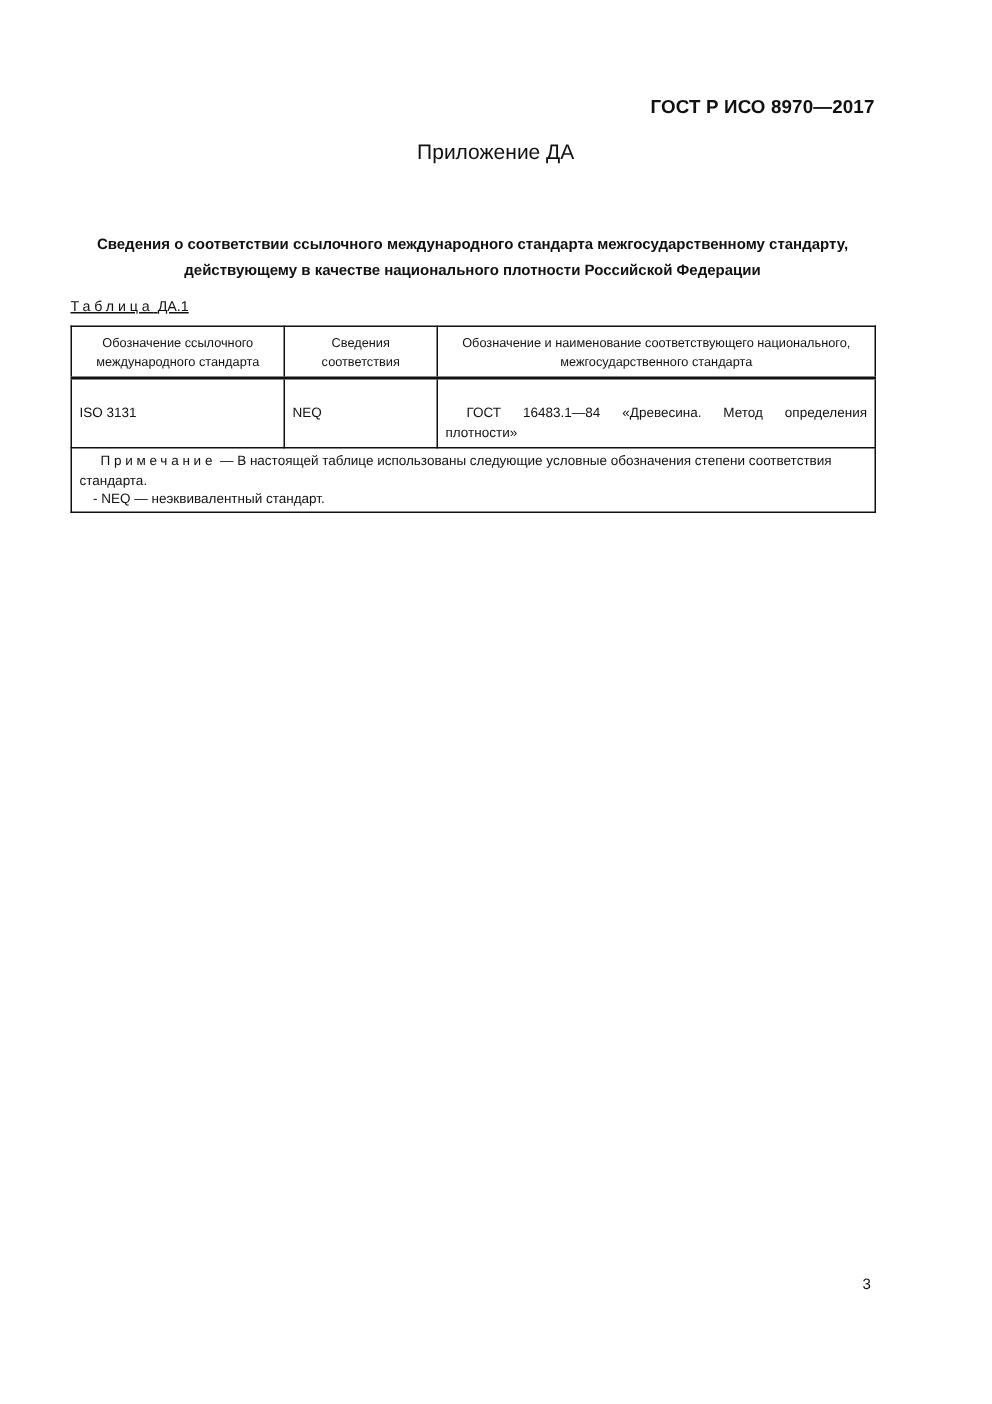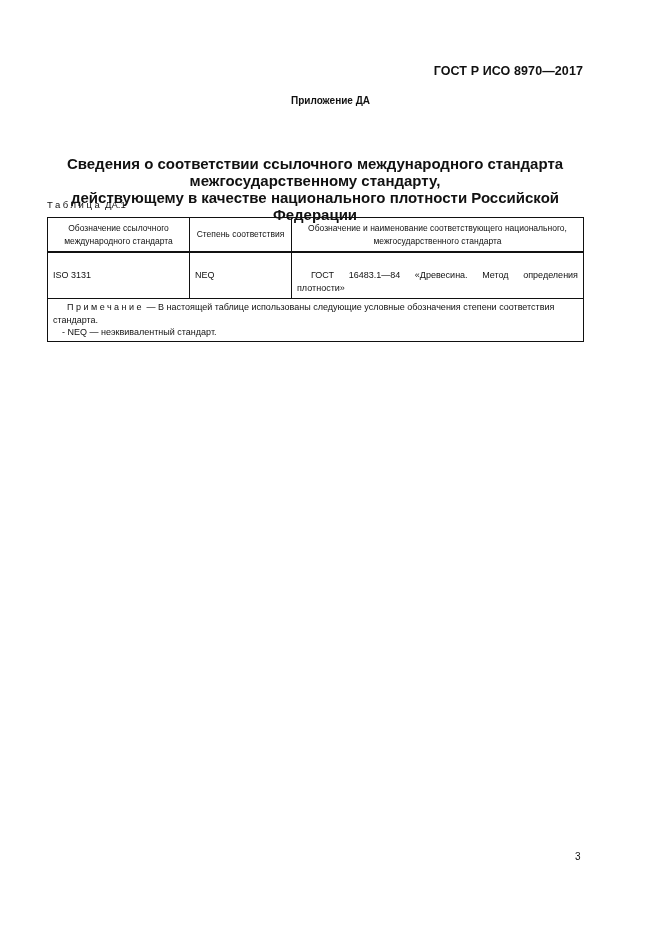--- a/index.html
+++ b/index.html
@@ -22,39 +22,40 @@
       font-size: 12.5px;
       font-weight: bold;
       letter-spacing: 0.1px;
     }
     .annex-title {
       position: absolute;
       left: 0;
       width: 661px;
       top: 94px;
       text-align: center;
-      font-size: 10px;
-      font-weight: bold;
+      font-size: 14px;
+      font-weight: normal;
       line-height: 14px;
     }
     .section-title {
       position: absolute;
       left: 47px;
       width: 536px;
       top: 155px;
       text-align: center;
-      font-size: 15px;
+      font-size: 10px;
       font-weight: bold;
       line-height: 17px;
     }
     .table-caption {
       position: absolute;
       left: 47px;
       top: 199px;
       font-size: 9.5px;
+      text-decoration: underline;
     }
     .table-caption .spaced {
       letter-spacing: 2.6px;
     }
     table.corr {
       position: absolute;
       left: 47px;
       top: 217px;
       width: 537px;
       border-collapse: collapse;
@@ -114,21 +115,21 @@
 
 <div class="table-caption">
   <span class="spaced">Таблица</span>
   <span>ДА.1</span>
 </div>
 
 <table class="corr">
   <thead>
     <tr>
       <th class="col1">Обозначение ссылочного международного стандарта</th>
-      <th class="col2">Степень соответствия</th>
+      <th class="col2">Сведения соответствия</th>
       <th>Обозначение и наименование соответствующего национального, межгосударственного стандарта</th>
     </tr>
   </thead>
   <tbody>
     <tr class="data-row">
       <td>ISO 3131</td>
       <td class="center">NEQ</td>
       <td class="justify">ГОСТ 16483.1—84 «Древесина. Метод определения плотности»</td>
     </tr>
     <tr>

